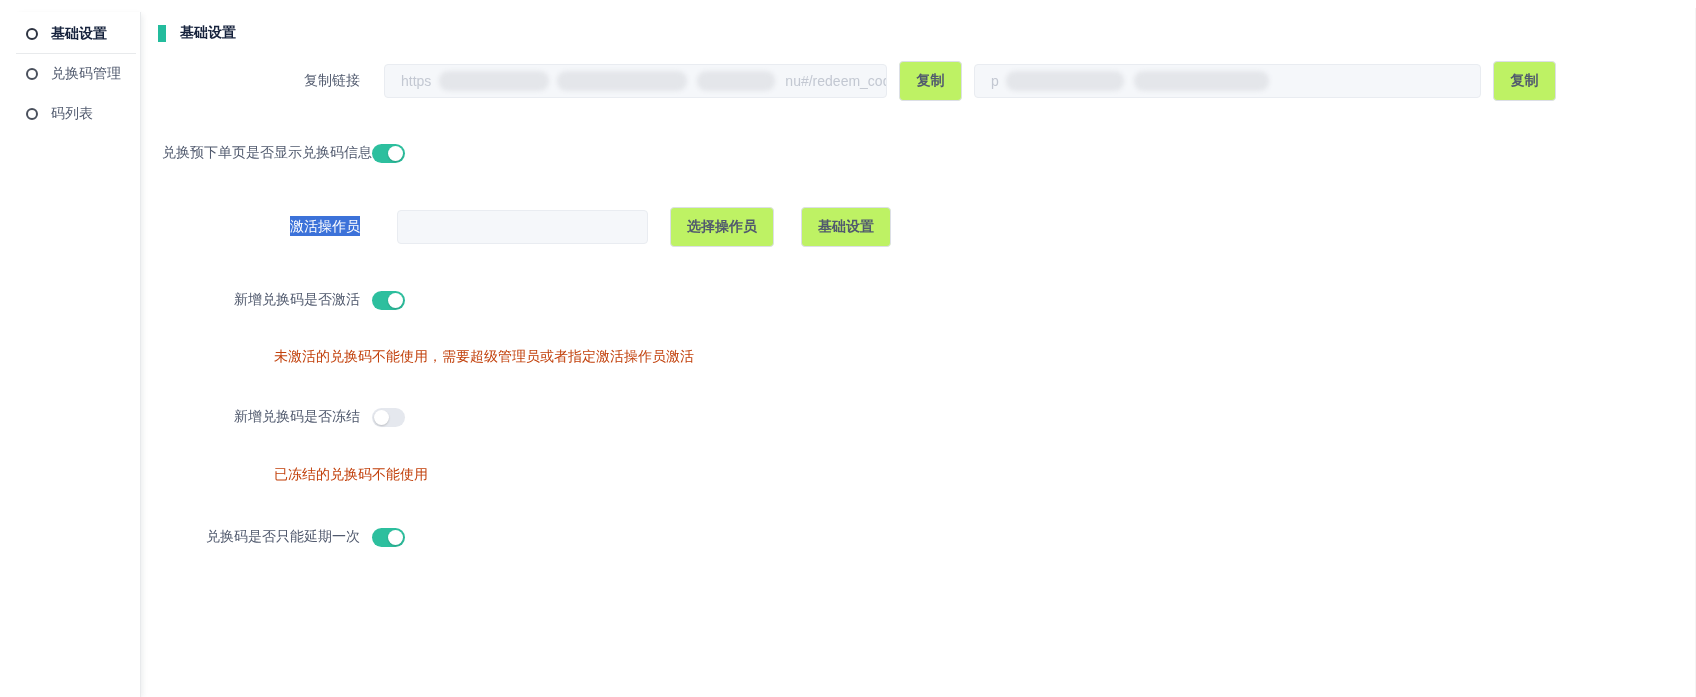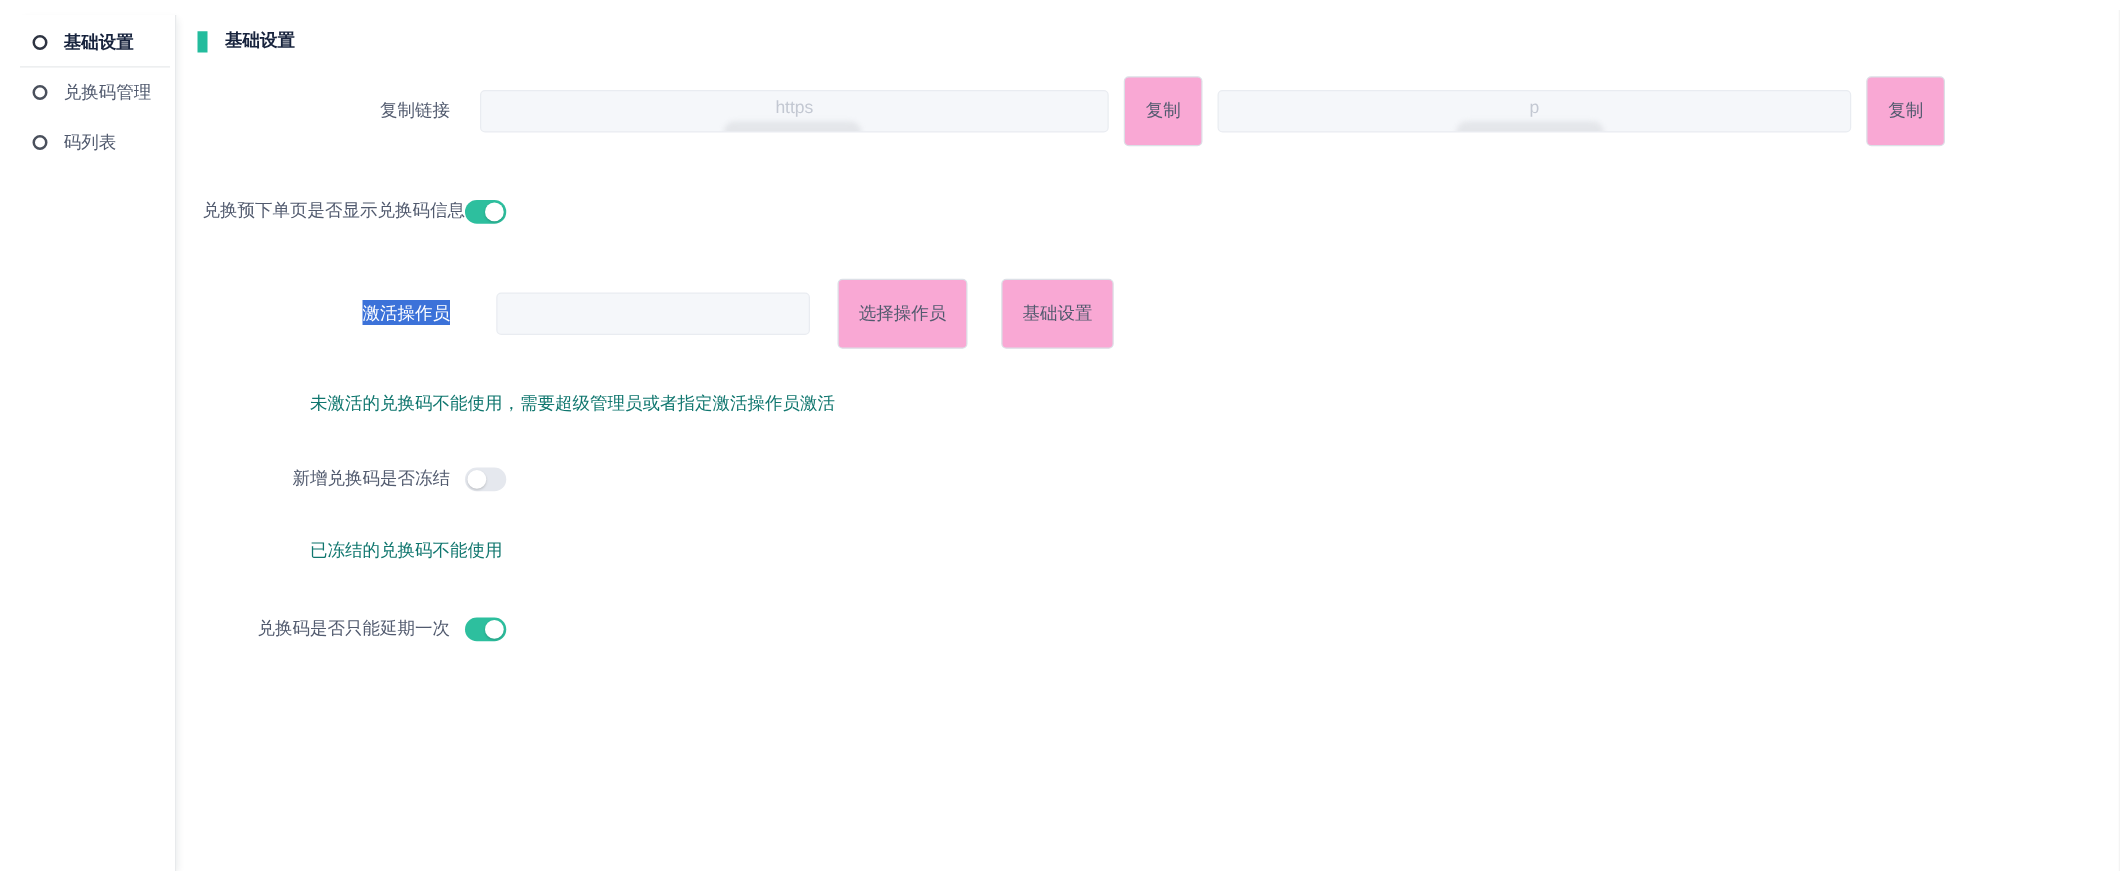--- a/index.html
+++ b/index.html
@@ -34,44 +34,44 @@
   .title-row { display:flex; align-items:center; gap:10px; height:18px; }
   .title-bar { width:4px; height:17px; background:#23bc9d; flex-shrink:0; }
   .page-title { color:#17233d; font-weight:bold; font-size:14px; }
 
   .form-row { display:flex; align-items:center; }
   .form-label {
     width:214px; flex-shrink:0; text-align:right; padding-right:12px;
     color:#515a6e; white-space:nowrap;
   }
   .hint {
-    margin-left:90px; color:#0f766e; line-height:19px; white-space:nowrap;
+    margin-left:116px; color:#c2410c; line-height:19px; white-space:nowrap;
   }
 
   
   .text-input {
     height:34px; background:#f5f7fa; border:1px solid #e9ecf1; border-radius:4px;
     display:flex; align-items:center; padding:0 12px; color:#c3c8d2;
-    overflow:hidden; white-space:nowrap;flex-direction:column;
+    overflow:hidden; white-space:nowrap;
   }
   .link-input-1 { width:503px; }
   .link-input-2 { width:507px; }
   .operator-input { width:251px; }
   .blur-blob { height:20px; border-radius:9px; background:#e4e6ea; filter:blur(2px); flex-shrink:0; }
   .bb-a { width:110px; margin:0 8px 0 4px; }
   .bb-b { width:130px; margin-right:10px; }
   .bb-c { width:78px;  margin-right:6px; }
   .bb-d { width:118px; margin:0 10px 0 3px; }
   .bb-e { width:135px; }
 
   
   .btn {
-    height:56px; background:#f9a8d4; border:1px solid #dcdfe6; border-radius:4px;
+    height:40px; background:#bef264; border:1px solid #dcdfe6; border-radius:4px;
     color:#515a6e; font-size:14px; display:flex; align-items:center; justify-content:center;
-    padding:0 16px; cursor:pointer; white-space:nowrap; flex-shrink:0;
+    padding:0 16px; cursor:pointer; white-space:nowrap; flex-shrink:0;font-weight:bold;
   }
   .btn-copy { width:63px; padding:0; }
 
   
   .toggle {
     width:33px; height:19px; border-radius:10px; background:#e5e8ee;
     position:relative; cursor:pointer; flex-shrink:0; transition:background .2s;
   }
   .toggle::after {
     content:""; position:absolute; top:2px; left:2px; width:15px; height:15px;
@@ -159,20 +159,24 @@
 
     <div class="form-row row-operator">
       <label class="form-label"><span class="selected-text">激活操作员</span></label>
       <div class="text-input operator-input">
         <span></span>
       </div>
       <button class="btn" style="margin-left:-3px;">选择操作员</button>
       <button class="btn" style="margin-left:2px;">基础设置</button>
     </div>
 
+    <div class="form-row row-activate">
+      <label class="form-label">新增兑换码是否激活</label>
+      <span class="toggle on"></span>
+    </div>
     <div class="hint hint-activate">未激活的兑换码不能使用，需要超级管理员或者指定激活操作员激活</div>
 
     <div class="form-row row-freeze">
       <label class="form-label">新增兑换码是否冻结</label>
       <span class="toggle"></span>
     </div>
     <div class="hint hint-freeze">已冻结的兑换码不能使用</div>
 
     <div class="form-row row-extend">
       <label class="form-label">兑换码是否只能延期一次</label>

